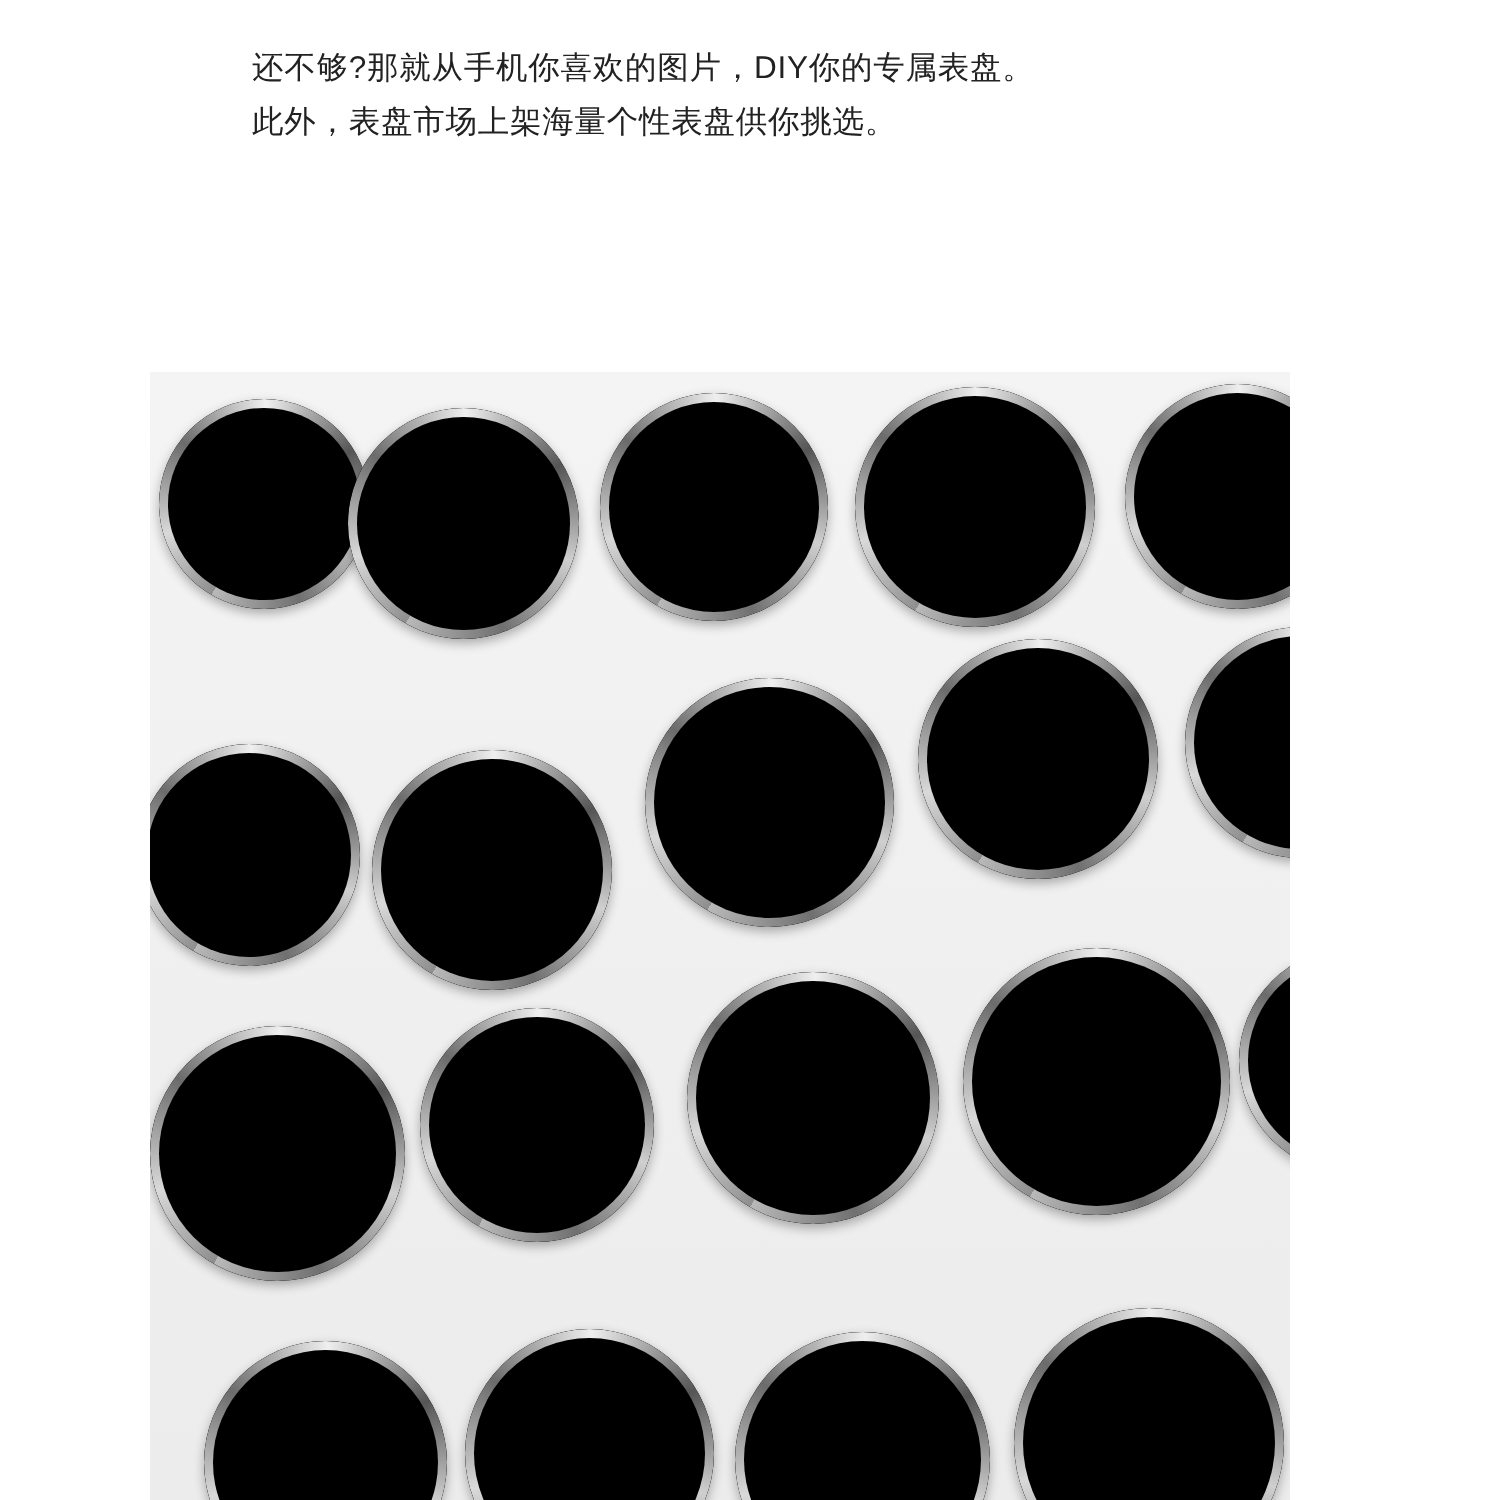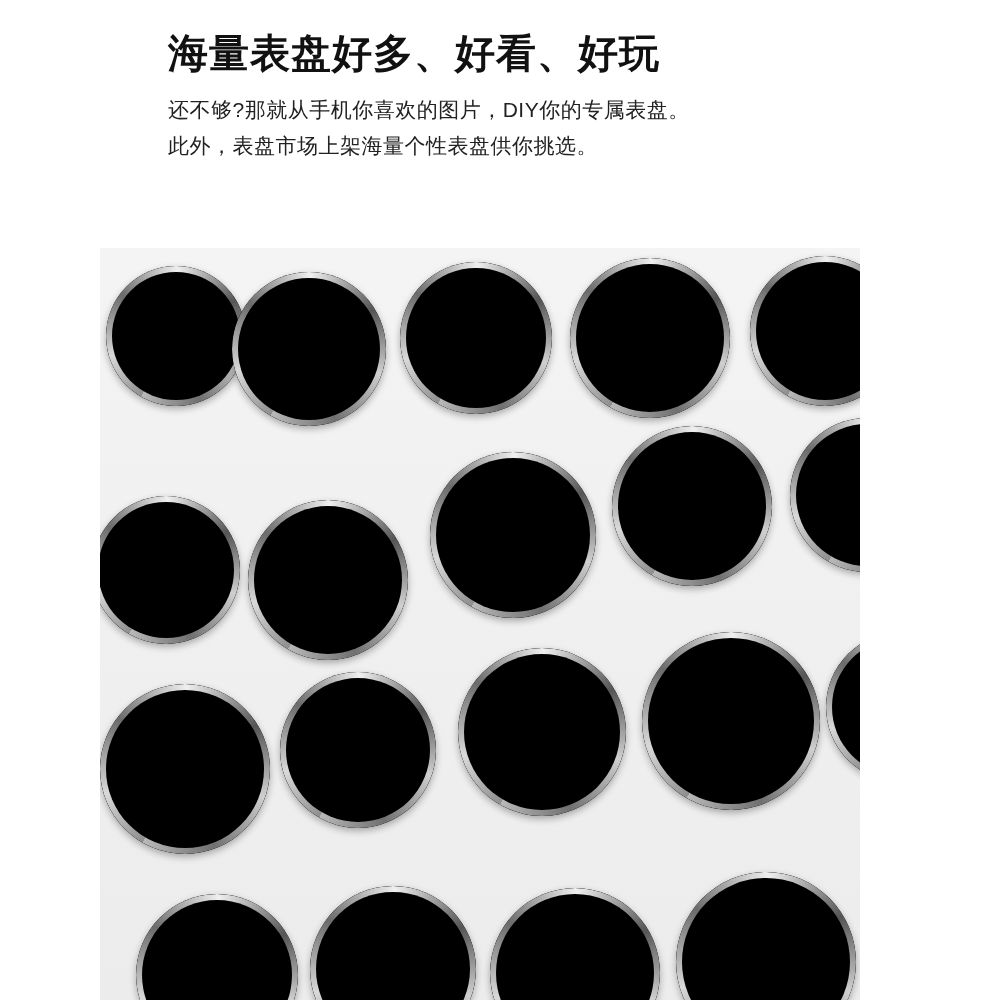--- a/index.html
+++ b/index.html
@@ -250,21 +250,20 @@
     clip-path: polygon(45% 0,70% 12%,55% 30%,85% 45%,70% 58%,80% 100%,55% 100%,48% 70%,30% 100%,8% 96%,30% 58%,18% 38%,28% 18%);
     opacity: .95;
   }
 </style>
 </head>
 <body>
 
 <div class="page">
 
   <div class="header">
-    <h1 class="headline">海量表盘好多、好看、好玩</h1>
     <p class="subline">还不够?那就从手机你喜欢的图片，DIY你的专属表盘。</p>
     <p class="subline">此外，表盘市场上架海量个性表盘供你挑选。</p>
   </div>
 
   <div class="gallery">
 
     <div class="watch" style="left:6px; top:18px; width:140px; height:140px;">
       <div class="face bg-blue">
         <div class="pixgrid"></div>
         <div class="ticks"></div>

